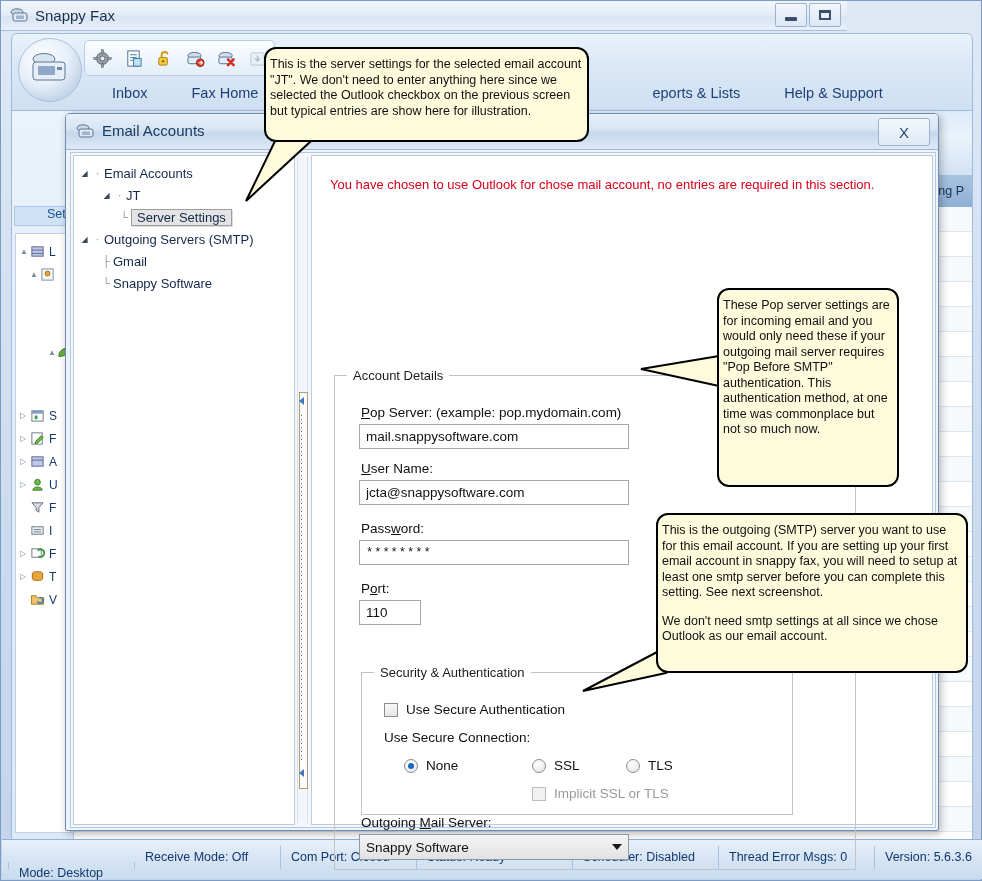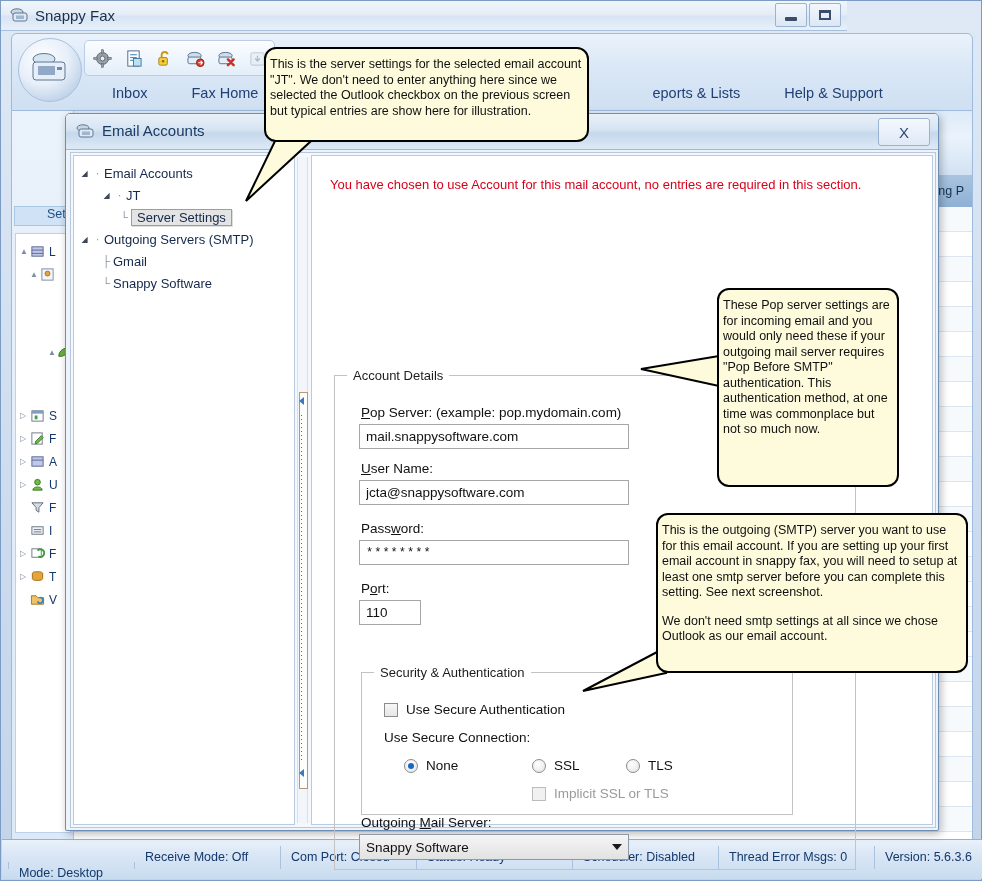--- a/index.html
+++ b/index.html
@@ -582,21 +582,21 @@
         </div>
 
         <div class="splitter">
           <div class="split-grip"></div>
           <div class="split-dots"></div>
           <div class="split-arrow" style="top:240px"></div>
           <div class="split-arrow" style="top:612px"></div>
         </div>
 
         <div class="dlg-form">
-          <div class="warn-text">You have chosen to use Account for this mail account, no entries are required in this section.</div>
+          <div class="warn-text">You have chosen to use Outlook for chose mail account, no entries are required in this section.</div>
 
           <fieldset class="grp" id="acctDetails">
             <legend>Account Details</legend>
 
             <div style="position:absolute; left:24px; top:22px;">
               <div class="fld-label"><u>P</u>op Server: (example: pop.mydomain.com)</div>
               <input class="tbox" style="width: 270px;" value="mail.snappysoftware.com">
             </div>
 
             <div style="position:absolute; left:24px; top:78px;">

